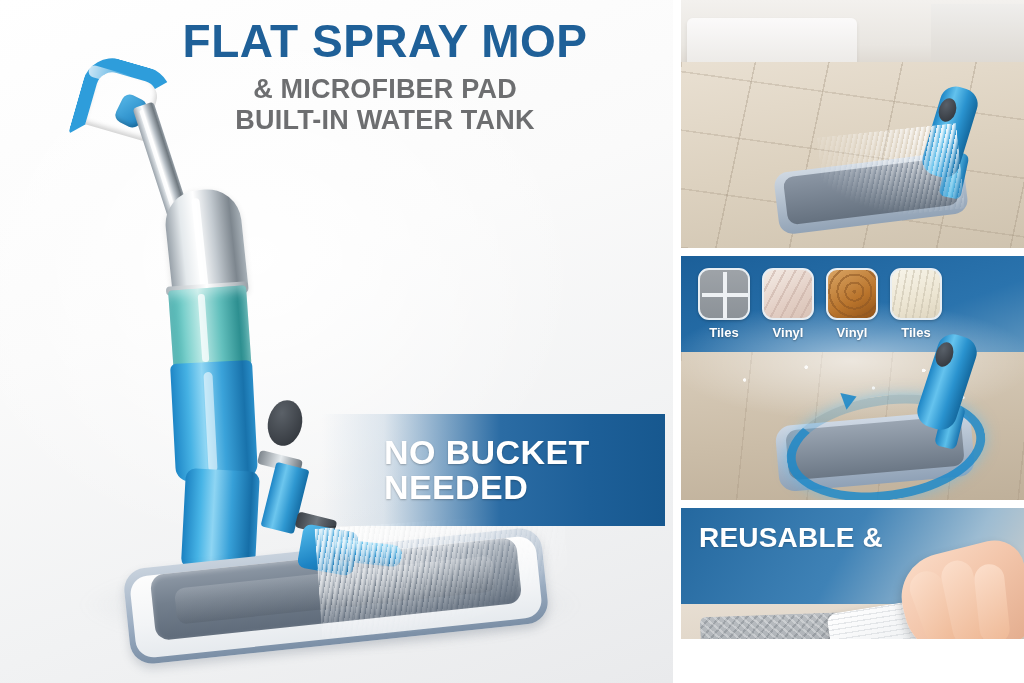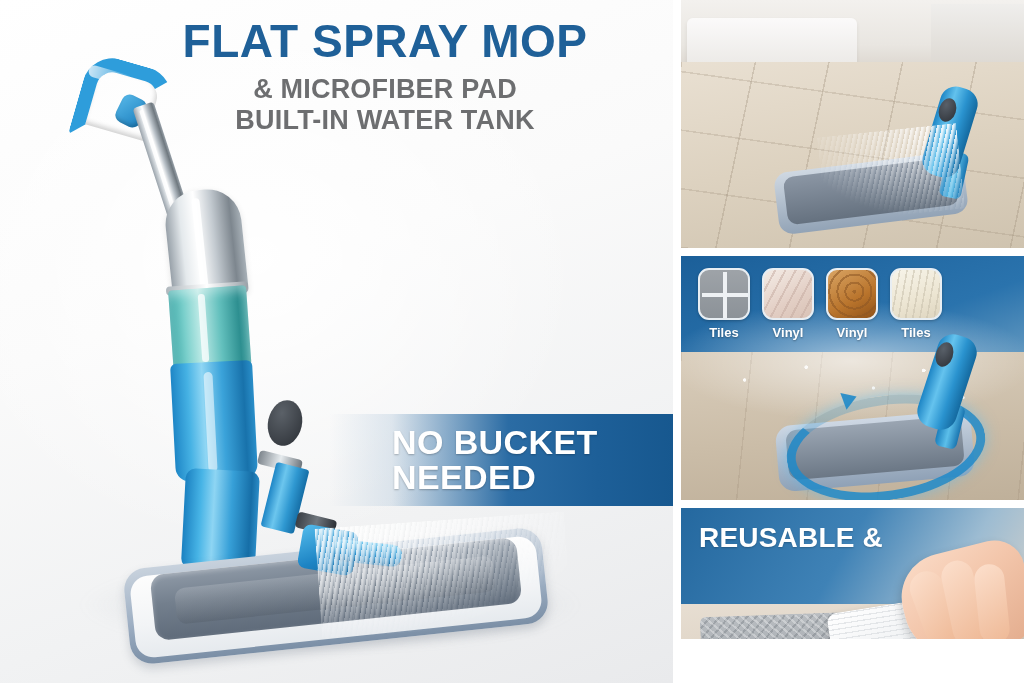--- a/index.html
+++ b/index.html
@@ -98,21 +98,21 @@
   
   .spray{position:absolute;left:318px;top:520px;width:250px;height:110px;transform:rotate(-4deg);
         background:
           repeating-linear-gradient(104deg, rgba(255,255,255,.85) 0px, rgba(255,255,255,.85) 1.5px, rgba(255,255,255,0) 5px),
           repeating-linear-gradient(96deg, rgba(255,255,255,.55) 0px, rgba(255,255,255,.55) 1px, rgba(255,255,255,0) 7px);
         -webkit-mask-image:radial-gradient(ellipse 120% 110% at 2% 6%, #000 8%, rgba(0,0,0,.75) 45%, rgba(0,0,0,0) 92%);
                 mask-image:radial-gradient(ellipse 120% 110% at 2% 6%, #000 8%, rgba(0,0,0,.75) 45%, rgba(0,0,0,0) 92%);
         opacity:.95;}
 
   
-  .banner{position:absolute;left:330px;top:414px;width:343px;height:92px;display:flex;align-items:center;
+  .banner{position:absolute;left:322px;top:414px;width:343px;height:112px;display:flex;align-items:center;
         background:linear-gradient(90deg, rgba(240,244,248,0) 0%, rgba(190,208,224,.45) 18%, #2b6ca4 52%, #1d5f98 78%, #17588f 100%);}
   .banner-txt{width:100%;padding-left:62px;color:#ffffff;font-size:34px;font-weight:bold;line-height:1.04;
         letter-spacing:.4px;text-shadow:0 1px 2px rgba(0,0,0,.25);}
 
   
   .col{position:absolute;left:681px;top:0;width:343px;height:683px;}
   .panel{position:absolute;left:0;width:343px;overflow:hidden;}
   .p-top{top:0;height:248px;background:linear-gradient(175deg,#efeae3 0%,#e3dcd2 45%,#d9d1c5 100%);}
   .p-mid{top:256px;height:244px;background:linear-gradient(160deg,#1b5f99 0%,#2a73ad 40%,#8fb6cf 78%,#cfd9dd 100%);}
   .p-bot{top:508px;height:131px;background:linear-gradient(120deg,#24689f 0%,#3f82b6 45%,#9dbcd2 75%,#d6d2cb 100%);}

